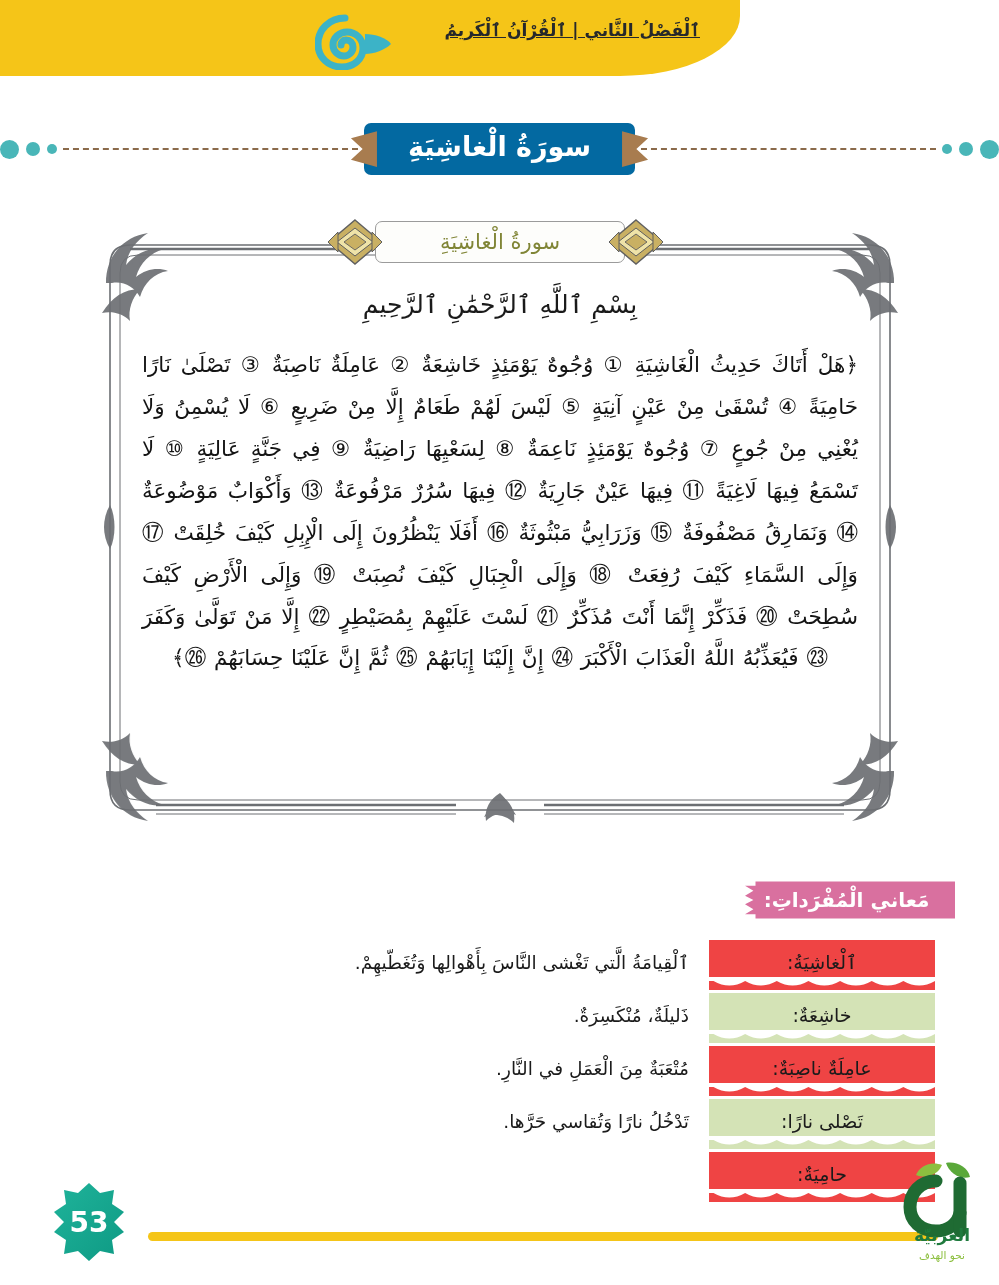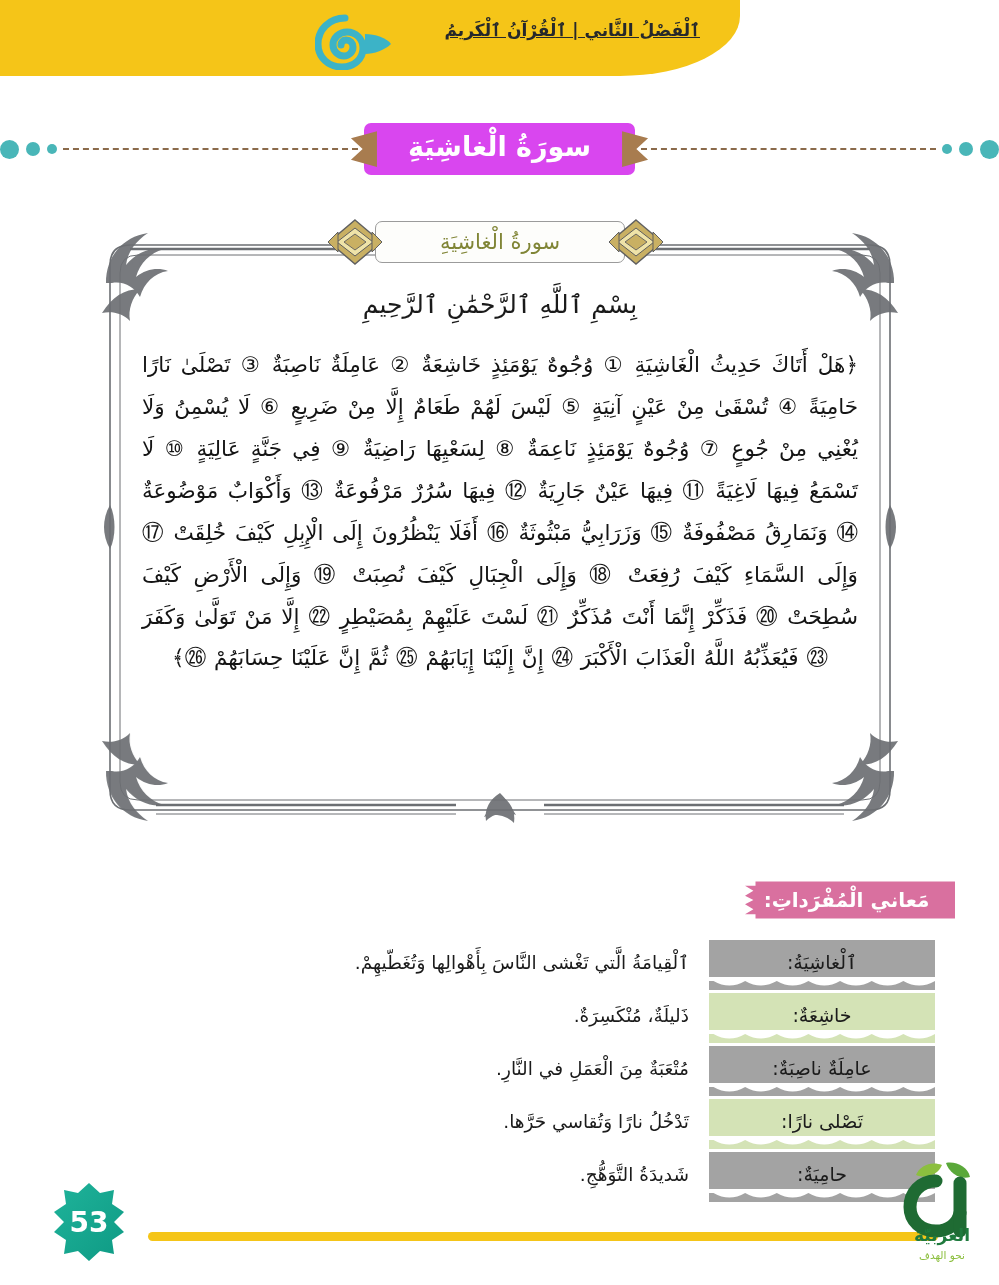--- a/index.html
+++ b/index.html
@@ -67,21 +67,21 @@
   .dot.small { width: 10px; height: 10px; }
   .dash-line {
     flex: 1;
     height: 0;
     border-top: 2px dashed #8a6a4a;
     margin: 0 6px;
   }
   .ribbon-wrap { position: relative; flex: 0 0 auto; }
   .ribbon {
     position: relative;
-    background: #d946ef;
+    background: #0369a1;
     color: #ffffff;
     font-size: 27px;
     font-weight: bold;
     padding: 7px 44px 11px 44px;
     border-radius: 7px;
     direction: rtl;
     white-space: nowrap;
     line-height: 1.25;
   }
   .ribbon::before, .ribbon::after {
@@ -233,21 +233,21 @@
     display: flex;
     align-items: center;
     justify-content: flex-start;
     font-size: 18.5px;
     color: #1b1b1b;
     direction: rtl;
     padding: 0 20px 6px 14px;
     overflow: hidden;
     white-space: nowrap;
   }
-  .row-teal .term-cell { background: #a3a3a3; }
+  .row-teal .term-cell { background: #ef4444; }
   .row-teal .meaning-cell { background: #ffffff; }
   .row-green .term-cell { background: #d4e3b6; }
   .row-green .meaning-cell { background: #ffffff; }
 
   
   .footer-bar {
     position: absolute;
     bottom: 44px;
     left: 148px;
     width: 790px;
@@ -467,23 +467,20 @@
       <div class="meaning-cell">
         <span>تَدْخُلُ نارًا وَتُقاسي حَرَّها.</span>
       </div>
     </div>
     <div class="vocab-row row-teal">
       <div class="term-cell">
         <span>حامِيَةٌ:</span>
         <svg class="scallop" viewBox="0 0 100 13" preserveAspectRatio="none">
           <path d="M0 0 L100 0 L100 4 Q93 13 86 4 Q79 13 72 4 Q65 13 58 4 Q51 13 44 4 Q37 13 30 4 Q23 13 16 4 Q9 13 2 4 L0 4 Z" fill="#ffffff"></path>
         </svg>
-      </div>
-      <div class="meaning-cell">
-        <span>شَديدَةُ التَّوَهُّجِ.</span>
       </div>
     </div>
   </div>
 
 <div class="footer-bar"></div>
 
 <div class="page-badge">
   <svg viewBox="0 0 82 82" width="82" height="82">
     <defs>
       <linearGradient id="badgeGrad" x1="0" y1="0" x2="1" y2="1">

